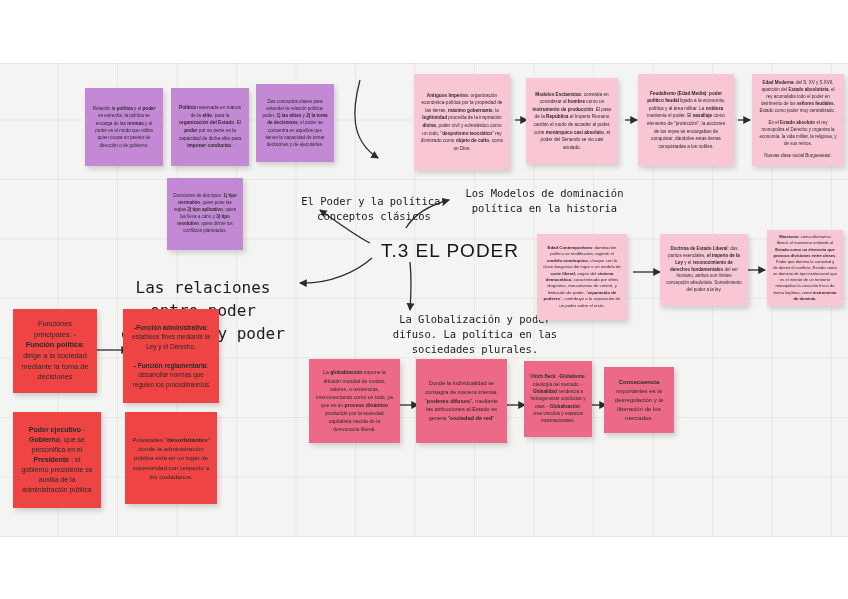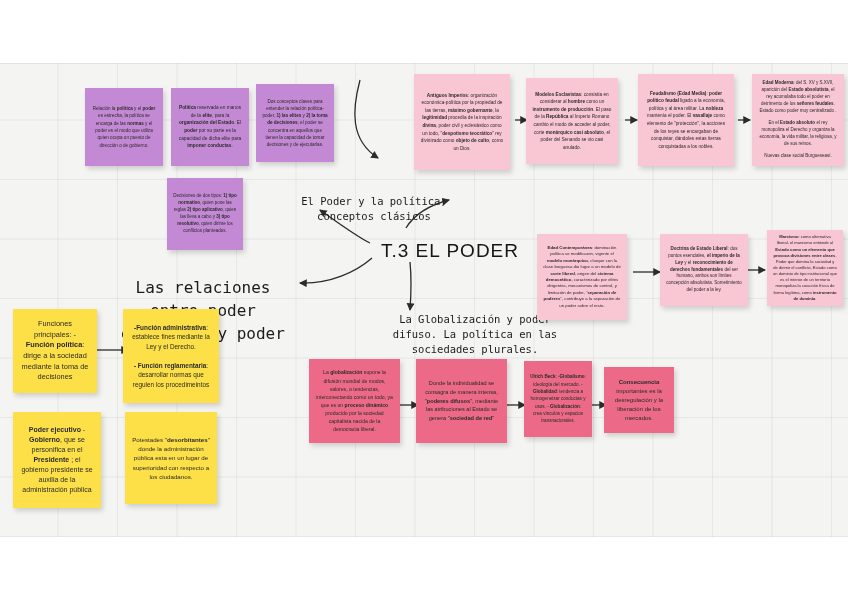--- a/index.html
+++ b/index.html
@@ -32,21 +32,21 @@
     color:#2a2a2a;
     box-shadow:2px 3px 5px rgba(0,0,0,0.16);
     overflow:hidden;
     display:flex;
     align-items:center;
     justify-content:center;
   }
   .note .inner{width:100%;}
   .purple{background:#c489d4;}
   .pink-light{background:#f9c6d3;}
-  .pink-mid{background:#fde047;}
+  .pink-mid{background:#ef4444;}
   .pink-deep{background:#ec6a87;}
   .label{
     position:absolute;
     font-family:"DejaVu Sans Mono","Liberation Mono",monospace;
     color:#1b1b1b;
     text-align:center;
     line-height:1.45;
     white-space:pre-line;
   }
   #center-title{
@@ -88,20 +88,22 @@
       <path d="M400,405 C408,405 412,405 418,405"></path>
       <path d="M507,405 C515,405 519,405 525,405"></path>
       <path d="M590,405 C597,405 601,405 606,405"></path>
     </g>
   </svg>
 
   <div id="center-title">T.3 EL PODER</div>
 
   <div class="label" style="left:258px;top:194px;width:160px;font-size:10.5px;margin-left:36px;">El Poder y la política,
 conceptos clásicos</div>
+  <div class="label" style="left:452px;top:186px;width:185px;font-size:10.5px;">Los Modelos de dominación
+política en la historia</div>
   <div class="label" style="left:115px;top:276px;width:176px;font-size:16px;">Las relaciones entre poder
 ejecutivo y poder</div>
   <div class="label" style="left:392px;top:312px;width:166px;font-size:10.5px;">La Globalización y poder
 difuso. La política en las
 sociedades plurales.</div>
 
   <div class="note purple" style="left:85px;top:88px;width:78px;height:78px;">
     <div class="inner" style="font-size:4.6px;line-height:1.6;">Relación la <span class="bold-i">política</span> y el <span class="bold-i">poder</span> es estrecha, la política se encarga de las <span class="bold-i">normas</span> y el poder es el modo que utiliza quien ocupa un puesto de dirección o de gobierno.</div>
   </div>
 

